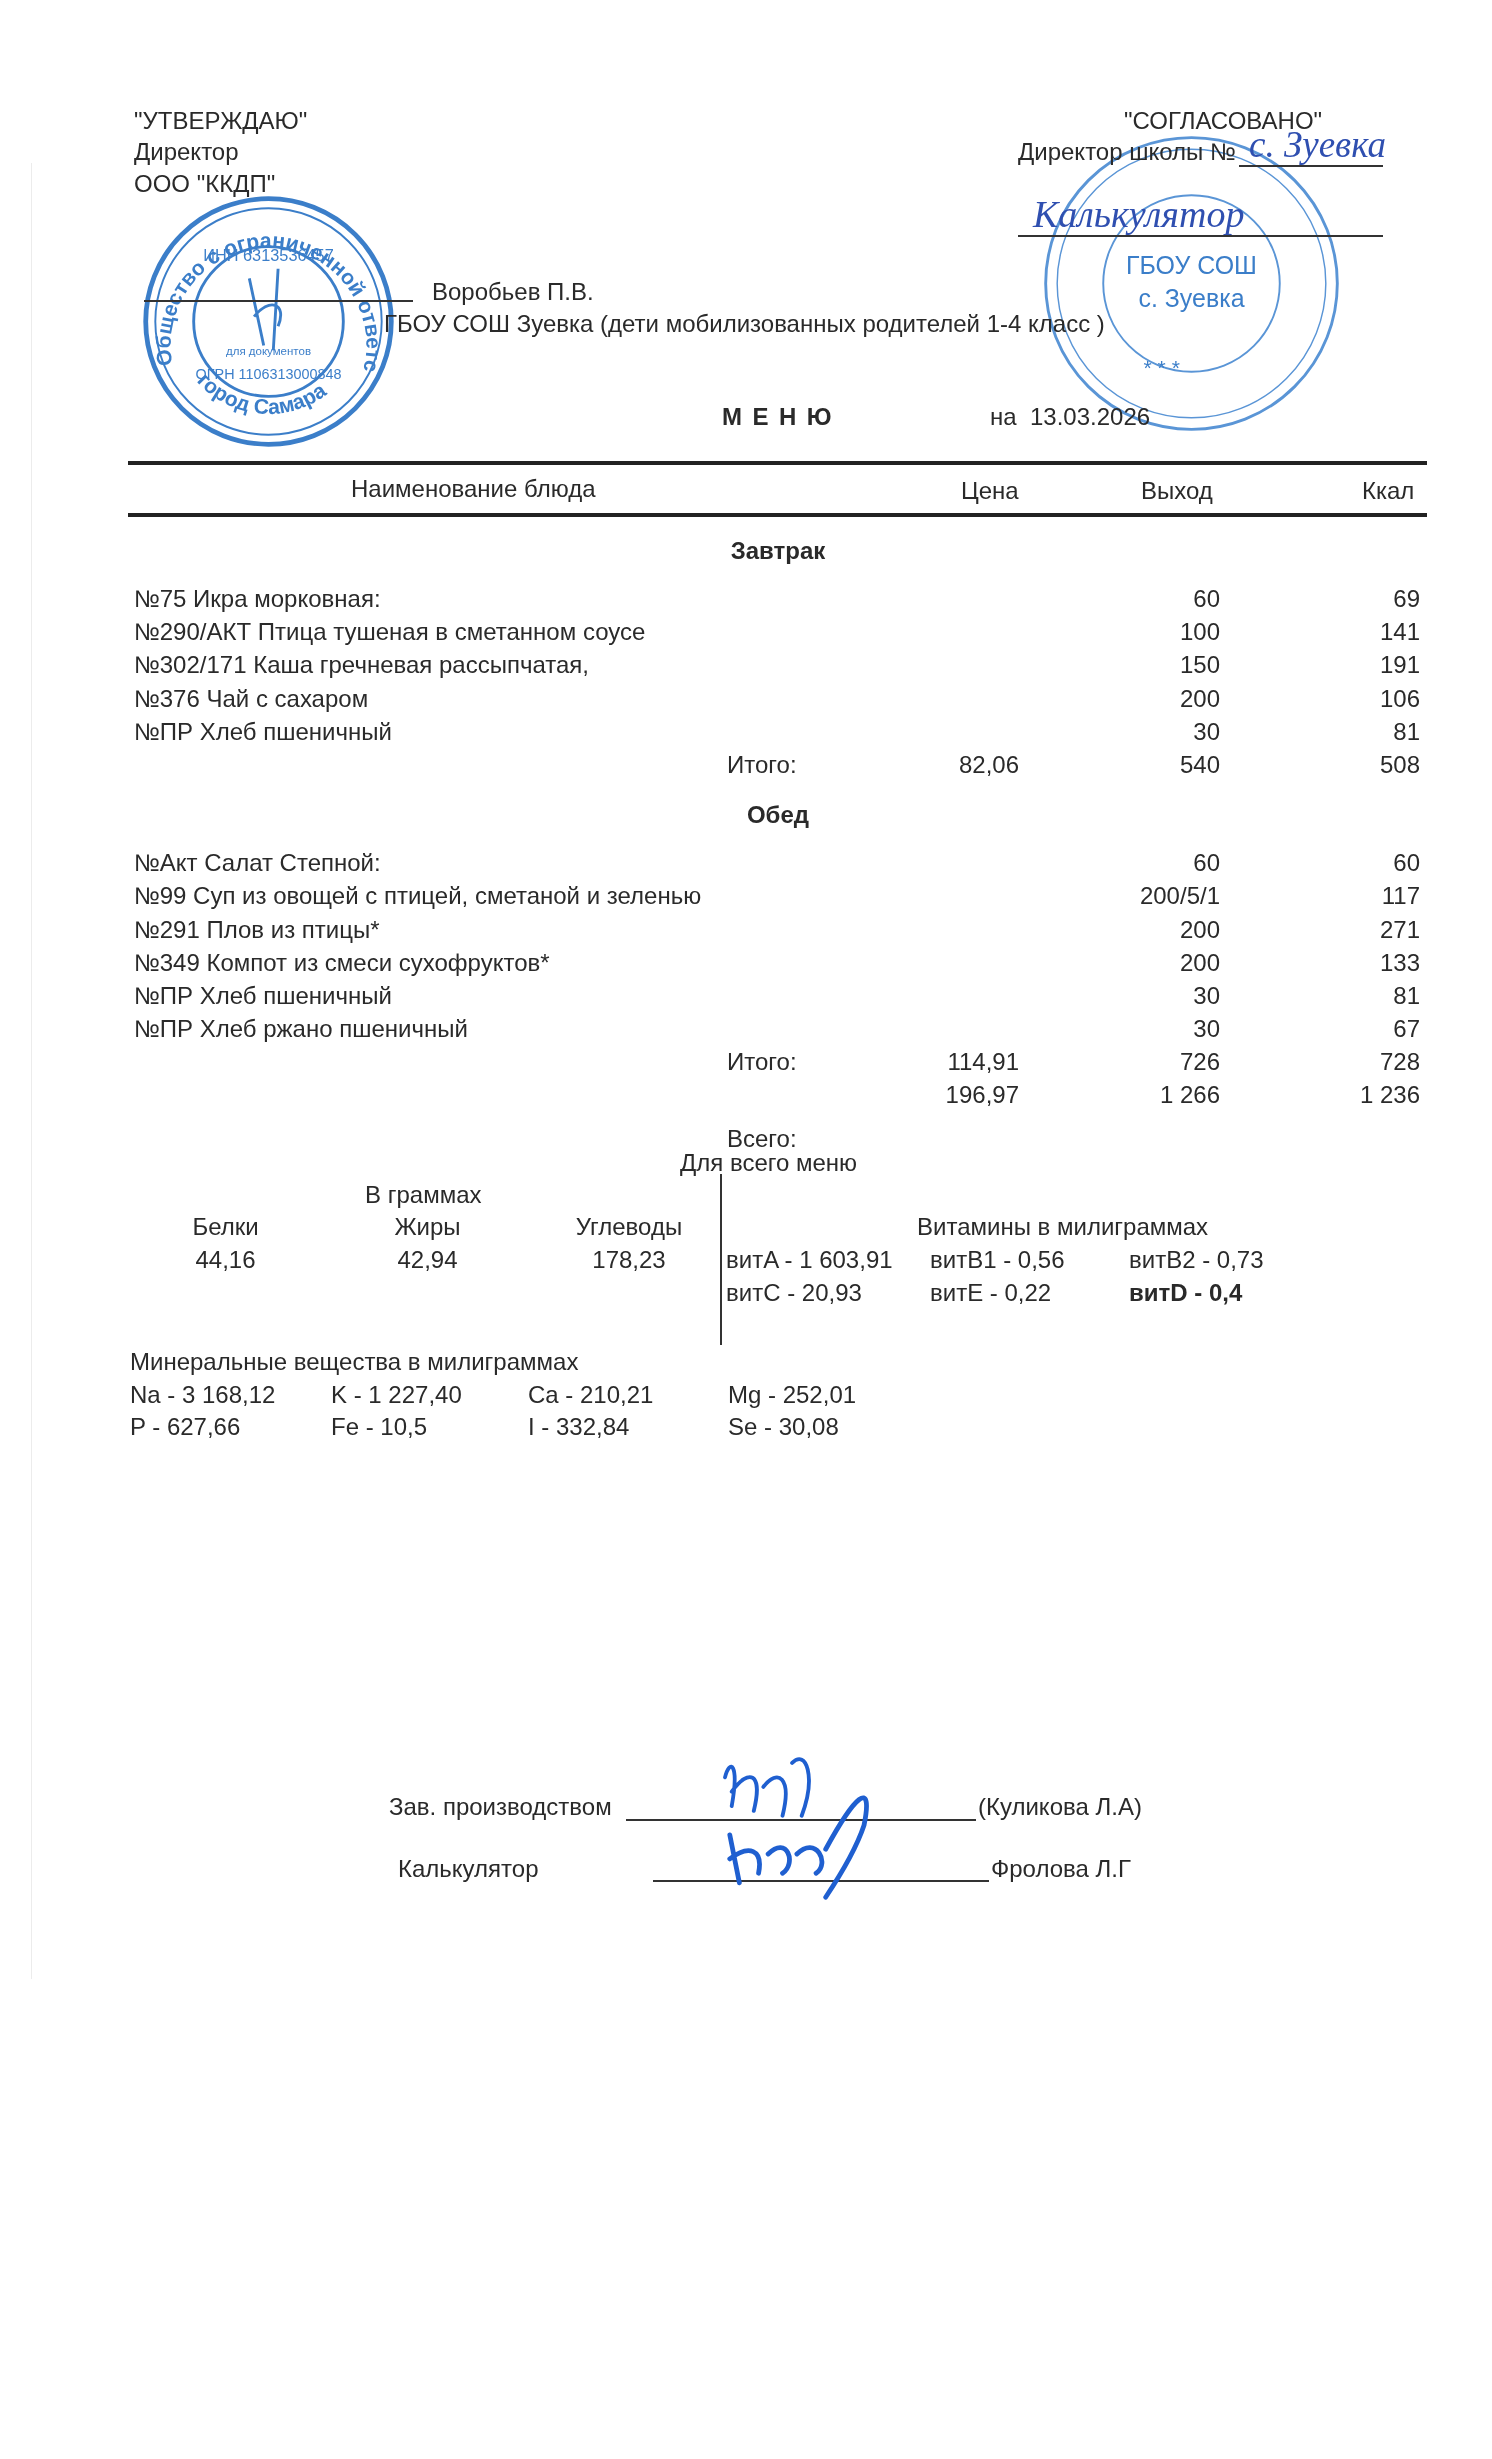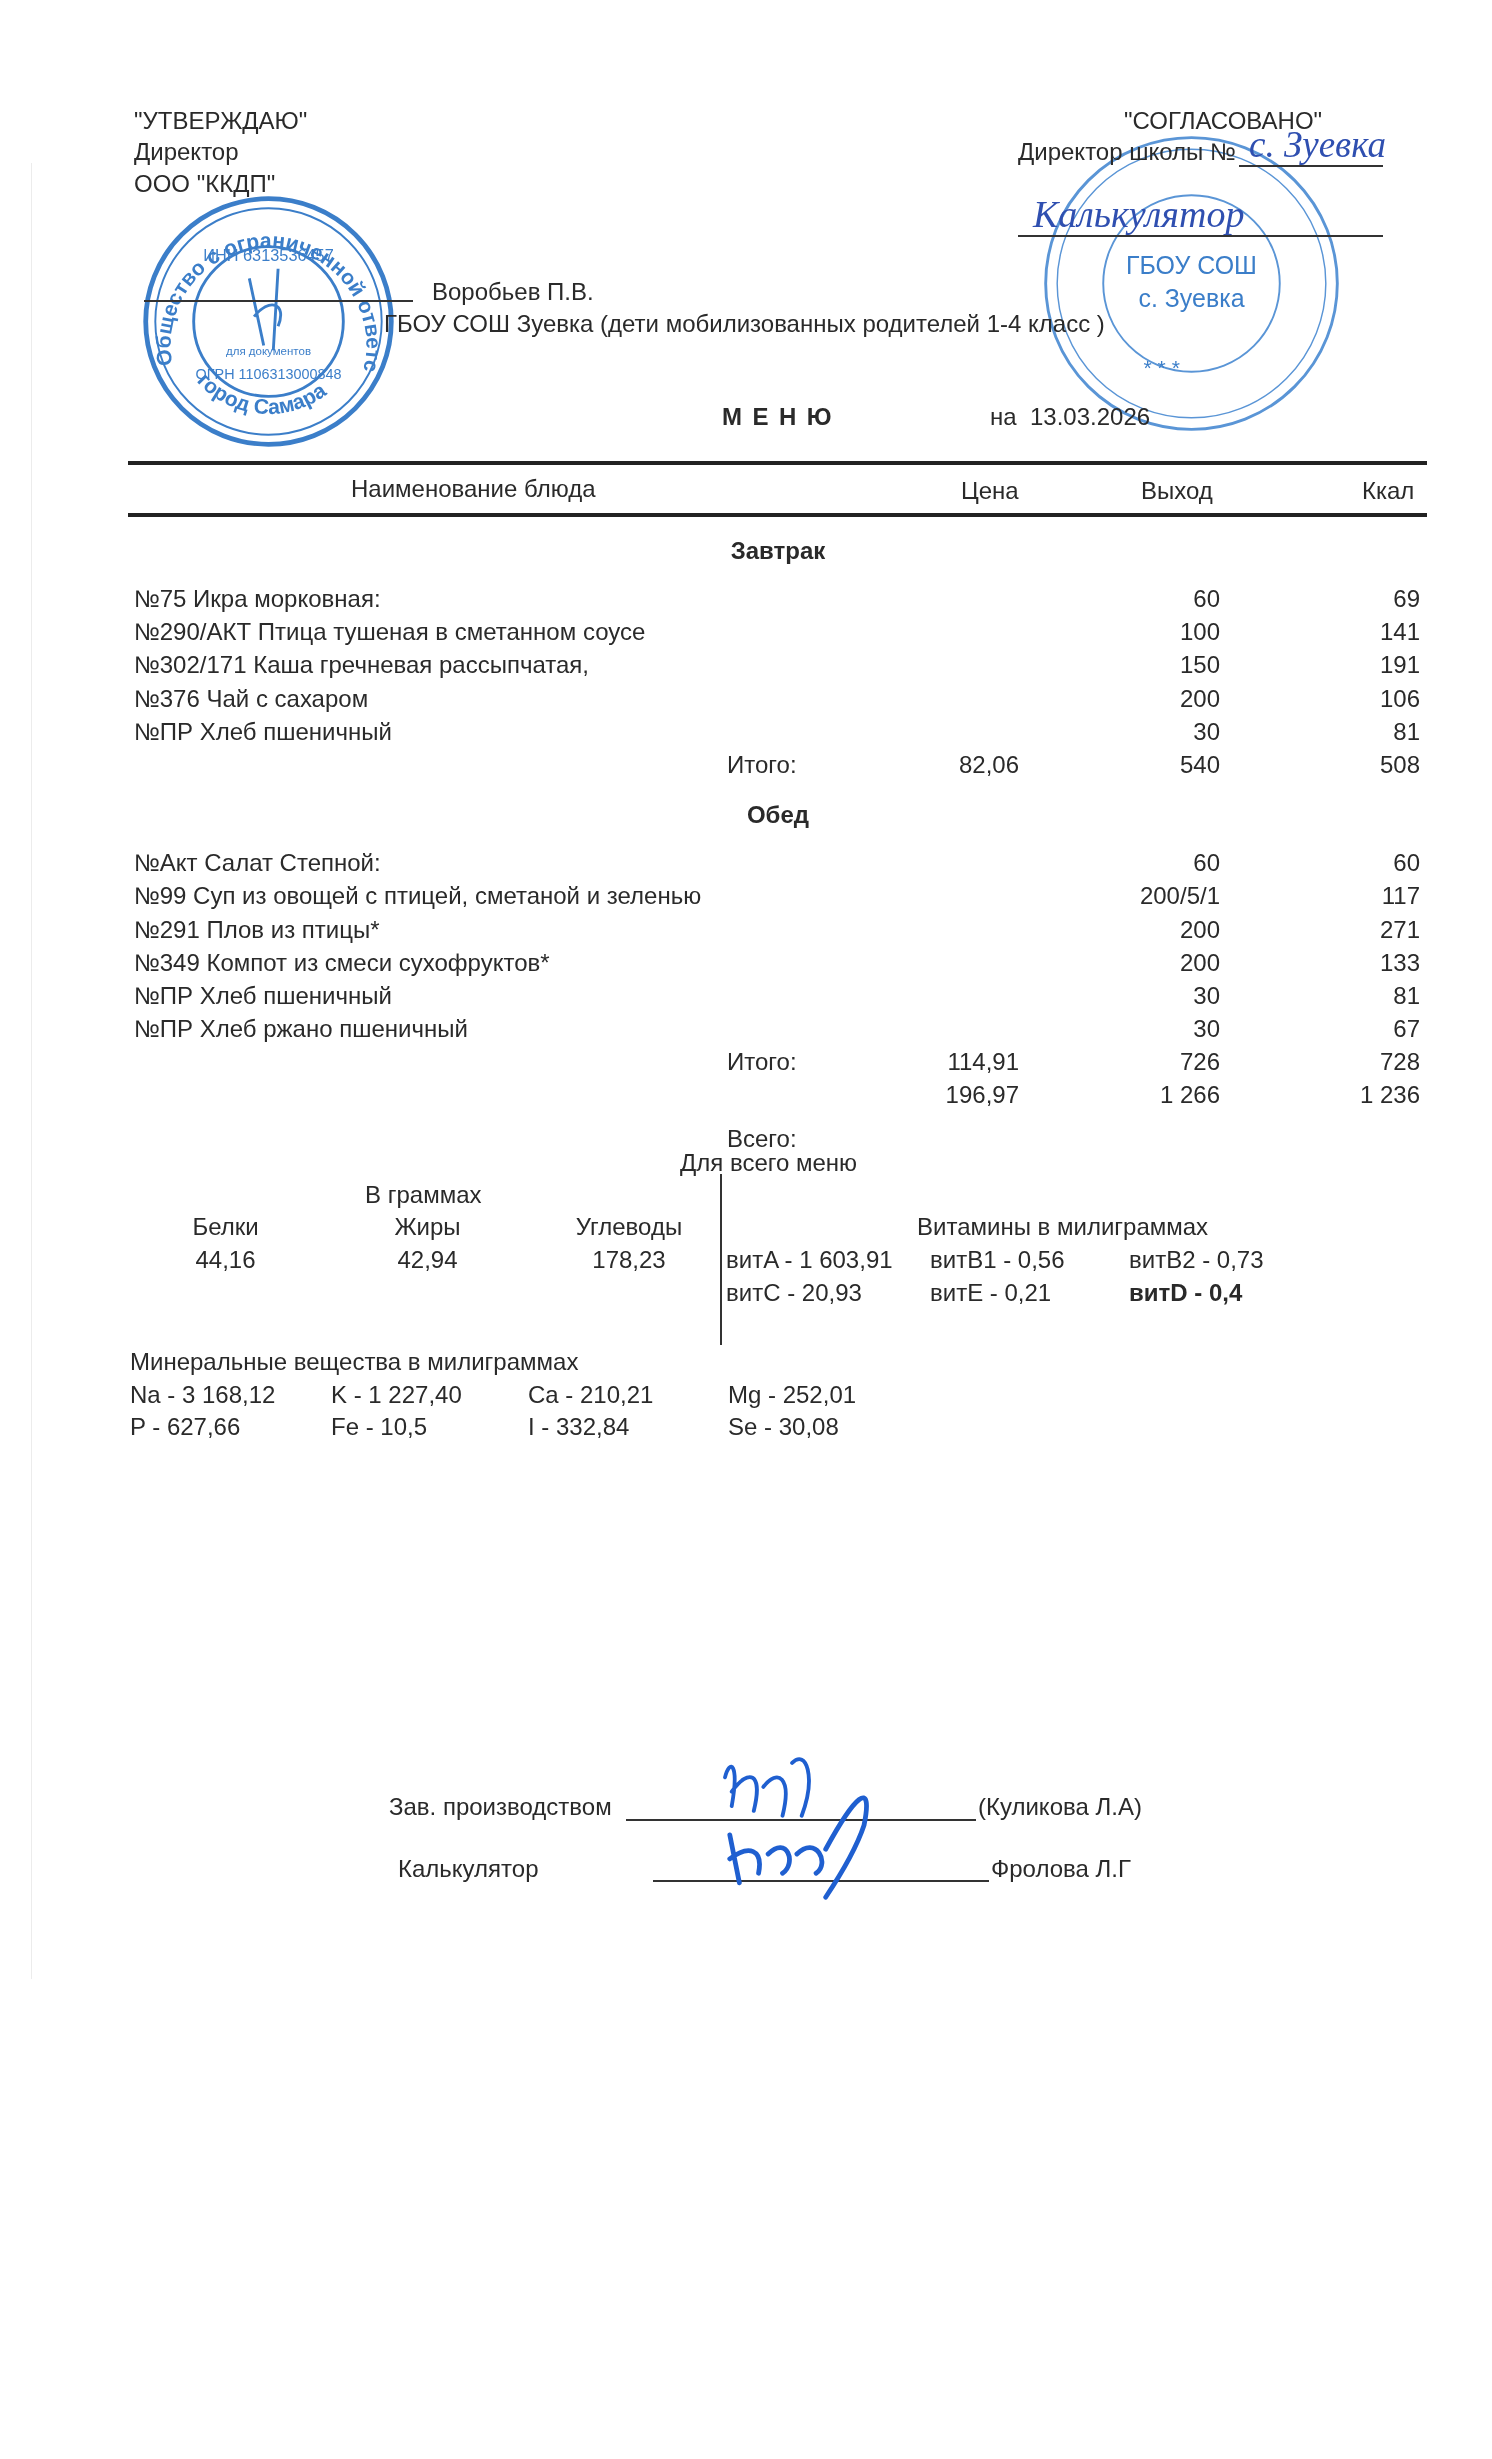--- a/index.html
+++ b/index.html
@@ -139,21 +139,21 @@
 <div class="abs t c" style="left:557px;width:144px;top:1212px;">Углеводы</div>
 <div class="abs t c" style="left:163px;width:125px;top:1245px;">44,16</div>
 <div class="abs t c" style="left:365px;width:125px;top:1245px;">42,94</div>
 <div class="abs t c" style="left:557px;width:144px;top:1245px;">178,23</div>
 <div class="vline" style="left:720px;top:1174px;height:171px;"></div>
 <div class="abs t" style="left:917px;top:1212px;">Витамины в милиграммах</div>
 <div class="abs t" style="left:726px;top:1245px;">витA - 1 603,91</div>
 <div class="abs t" style="left:930px;top:1245px;">витB1 - 0,56</div>
 <div class="abs t" style="left:1129px;top:1245px;">витB2 - 0,73</div>
 <div class="abs t" style="left:726px;top:1278px;">витC - 20,93</div>
-<div class="abs t" style="left:930px;top:1278px;">витE - 0,21</div>
+<div class="abs t" style="left:930px;top:1278px;">витE - 0,22</div>
 <div class="abs t" style="left:1129px;top:1278px;font-weight:bold;">витD - 0,4</div>
 
 <div class="abs t" style="left:130px;top:1347px;">Минеральные вещества в милиграммах</div>
 <div class="abs t" style="left:130px;top:1380px;">Na - 3 168,12</div>
 <div class="abs t" style="left:331px;top:1380px;">K - 1 227,40</div>
 <div class="abs t" style="left:528px;top:1380px;">Ca - 210,21</div>
 <div class="abs t" style="left:728px;top:1380px;">Mg - 252,01</div>
 <div class="abs t" style="left:130px;top:1412px;">P - 627,66</div>
 <div class="abs t" style="left:331px;top:1412px;">Fe - 10,5</div>
 <div class="abs t" style="left:528px;top:1412px;">I - 332,84</div>

